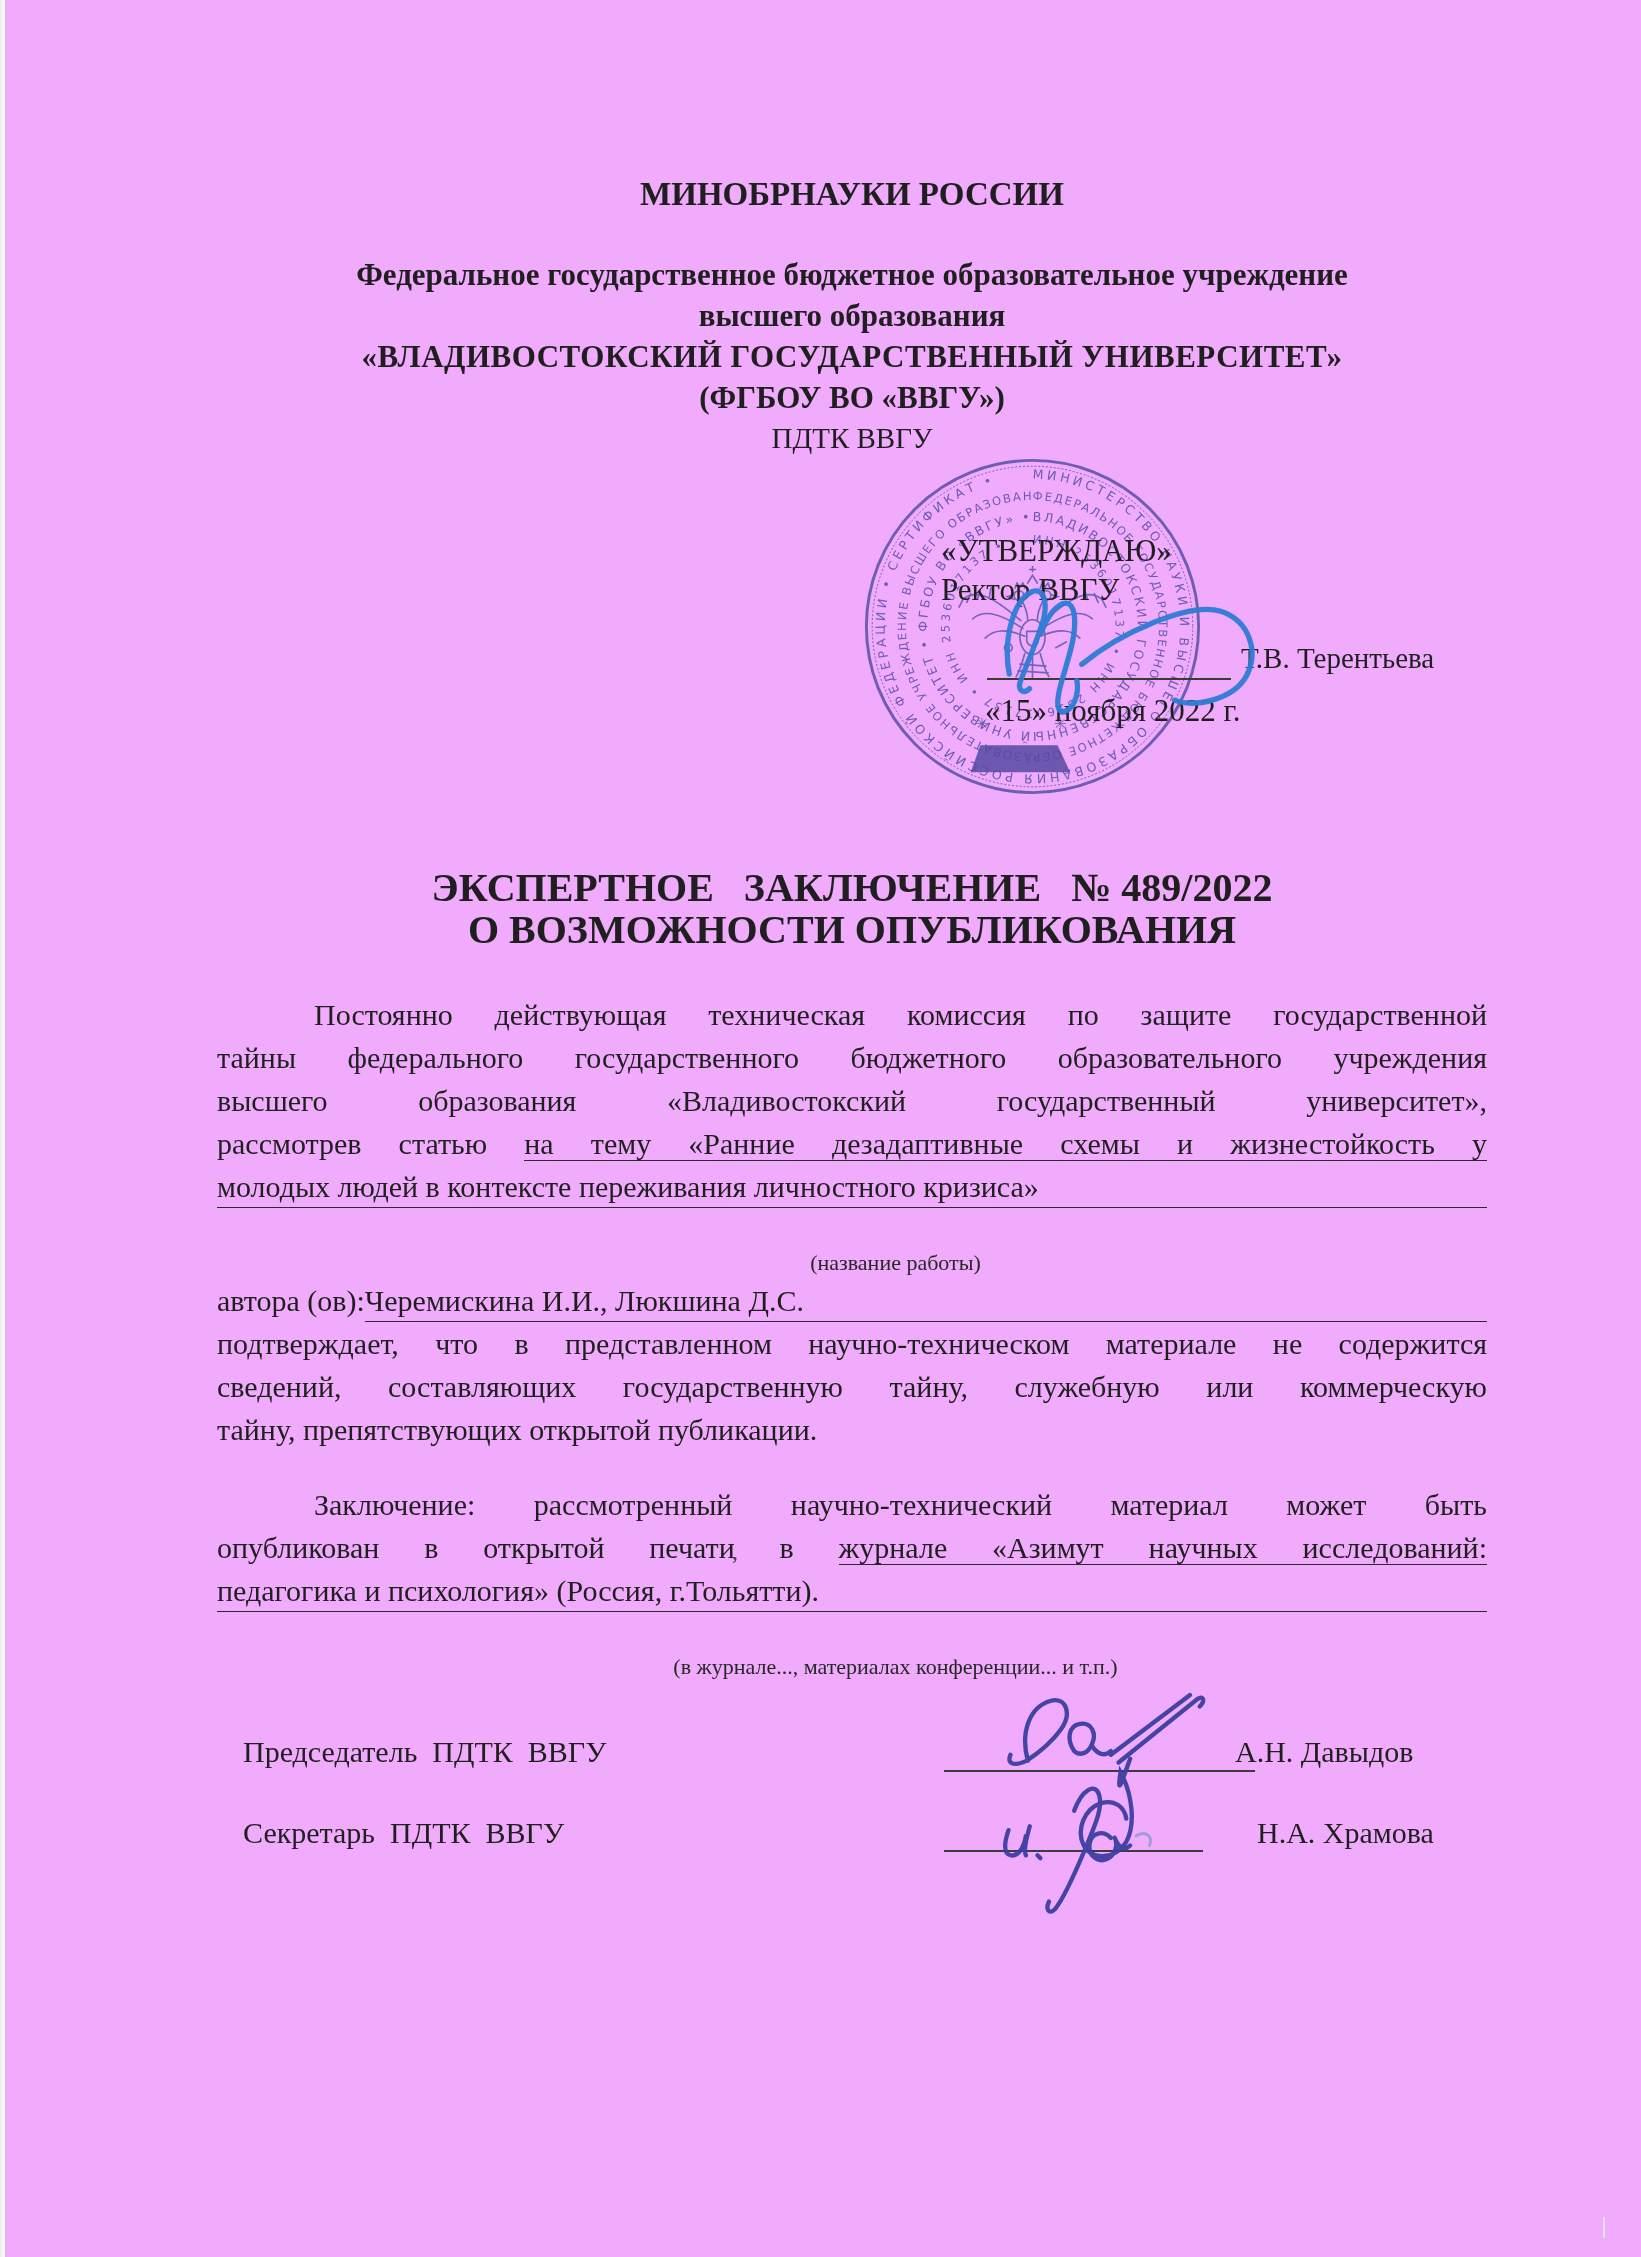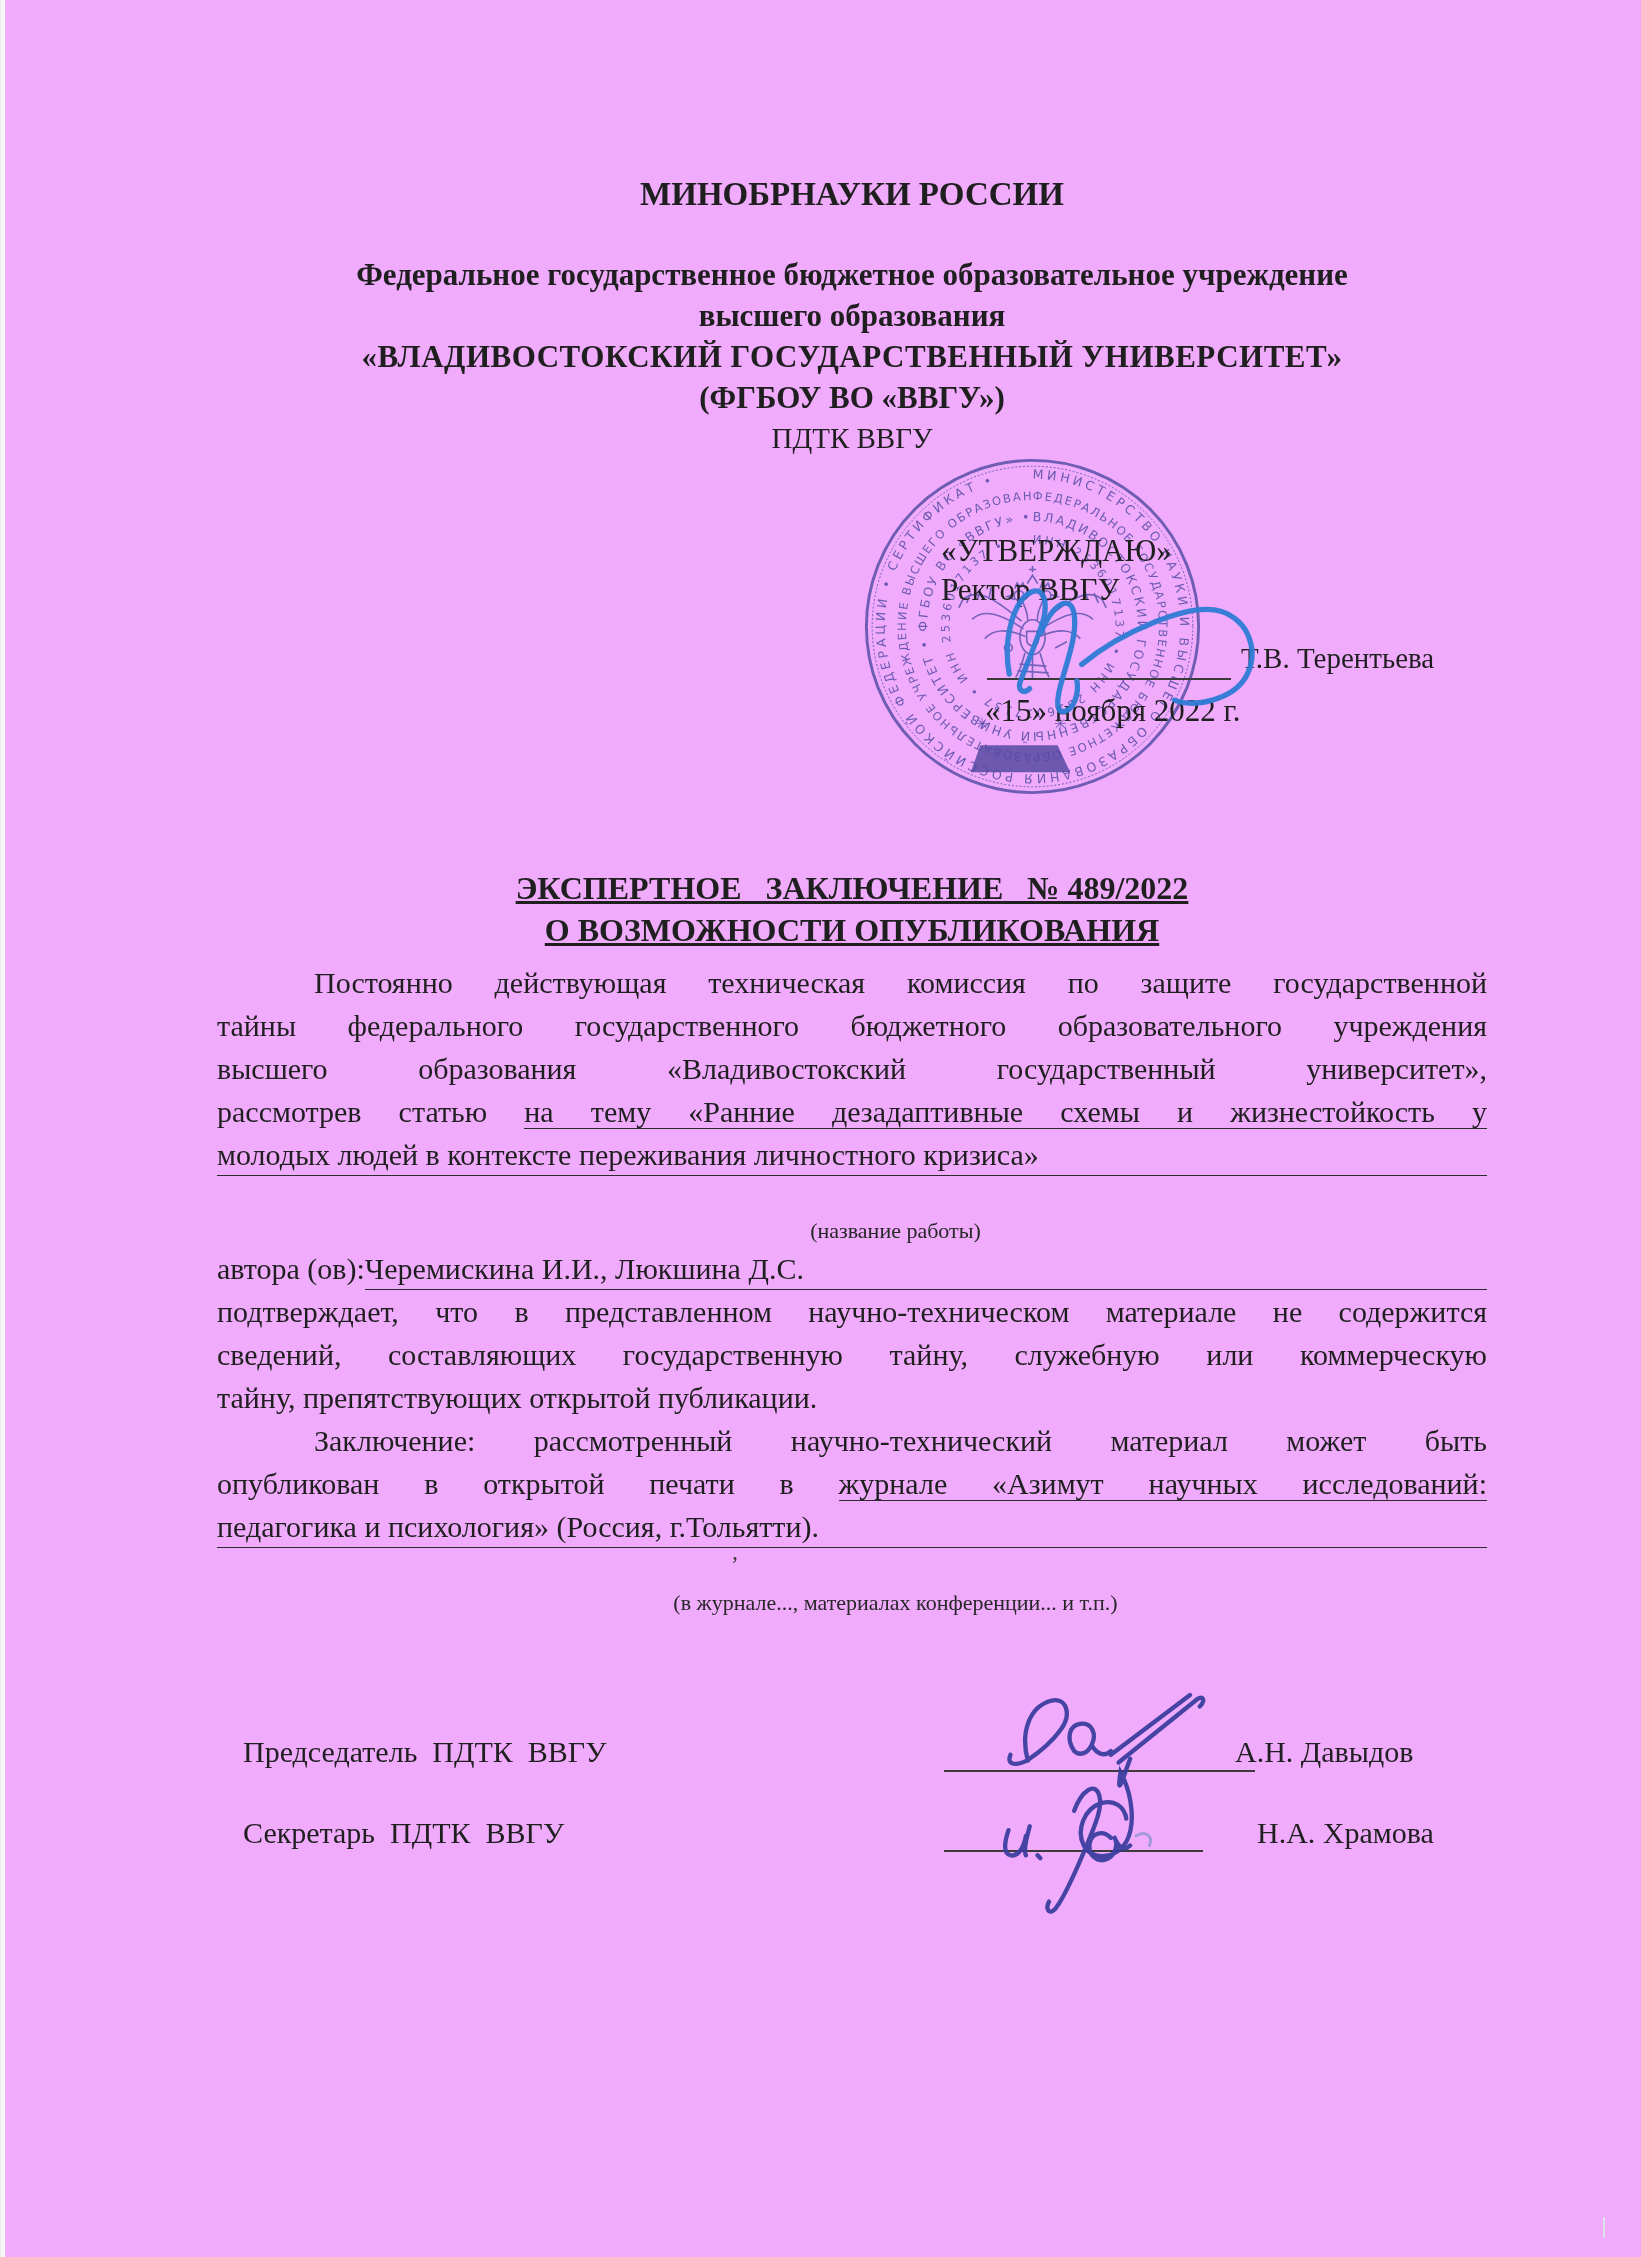--- a/index.html
+++ b/index.html
@@ -23,28 +23,28 @@
   .stamp{position:absolute;left:849px;top:443px;width:367px;height:367px;opacity:.93;}
   
   .approval-head{position:absolute;left:941px;top:531px;width:333px;
     font-size:31px;line-height:39px;}
   .appr-underline{position:absolute;left:987px;top:678px;width:244px;height:1.9px;background:#3a3a3a;}
   .appr-name{position:absolute;left:1241px;top:642px;font-size:29px;}
   .appr-date{position:absolute;left:985px;top:693px;font-size:31px;}
   .rector-sign{position:absolute;left:985px;top:563px;width:290px;height:169px;}
   
   .doc-title{position:absolute;left:217px;top:867px;width:1270px;text-align:center;
-    font-weight:bold;font-size:32px;line-height:42px;text-decoration:underline;}
+    font-weight:bold;font-size:40px;line-height:42px;}
   .doc-title .t1{white-space:pre-wrap;}
   
   .body-text{position:absolute;left:217px;top:961px;width:1270px;font-size:30px;}
   .ln{height:43px;line-height:43px;white-space:nowrap;}
   .ln.just{white-space:normal;text-align:justify;text-align-last:justify;}
   .ln.left{text-align:left;}
-  .ln.ind{padding-left:97px;}
+  .ln.ind{padding-left:97px;margin-top:32px;}
   .ln.fill{display:flex;align-items:stretch;}
   .ln.fill .filler{flex:1 1 auto;border-bottom:1.9px solid #2b2b2b;}
   .u{border-bottom:1.9px solid #2b2b2b;text-align:center;}
   .caption{height:31px;line-height:29px;font-size:22px;text-align:center;color:#272727;margin-left:87px;margin-top:40px;}
   .stray{position:absolute;left:731px;top:1553px;font-size:23px;color:#3c3c3c;}
   
   .sig-label{position:absolute;font-size:30px;white-space:pre-wrap;}
   .sig-line{position:absolute;height:1.9px;background:#3c3c3c;}
   .sig-name{position:absolute;font-size:30px;}
   .officials-sign{position:absolute;left:966px;top:1666px;width:309px;height:280px;}

